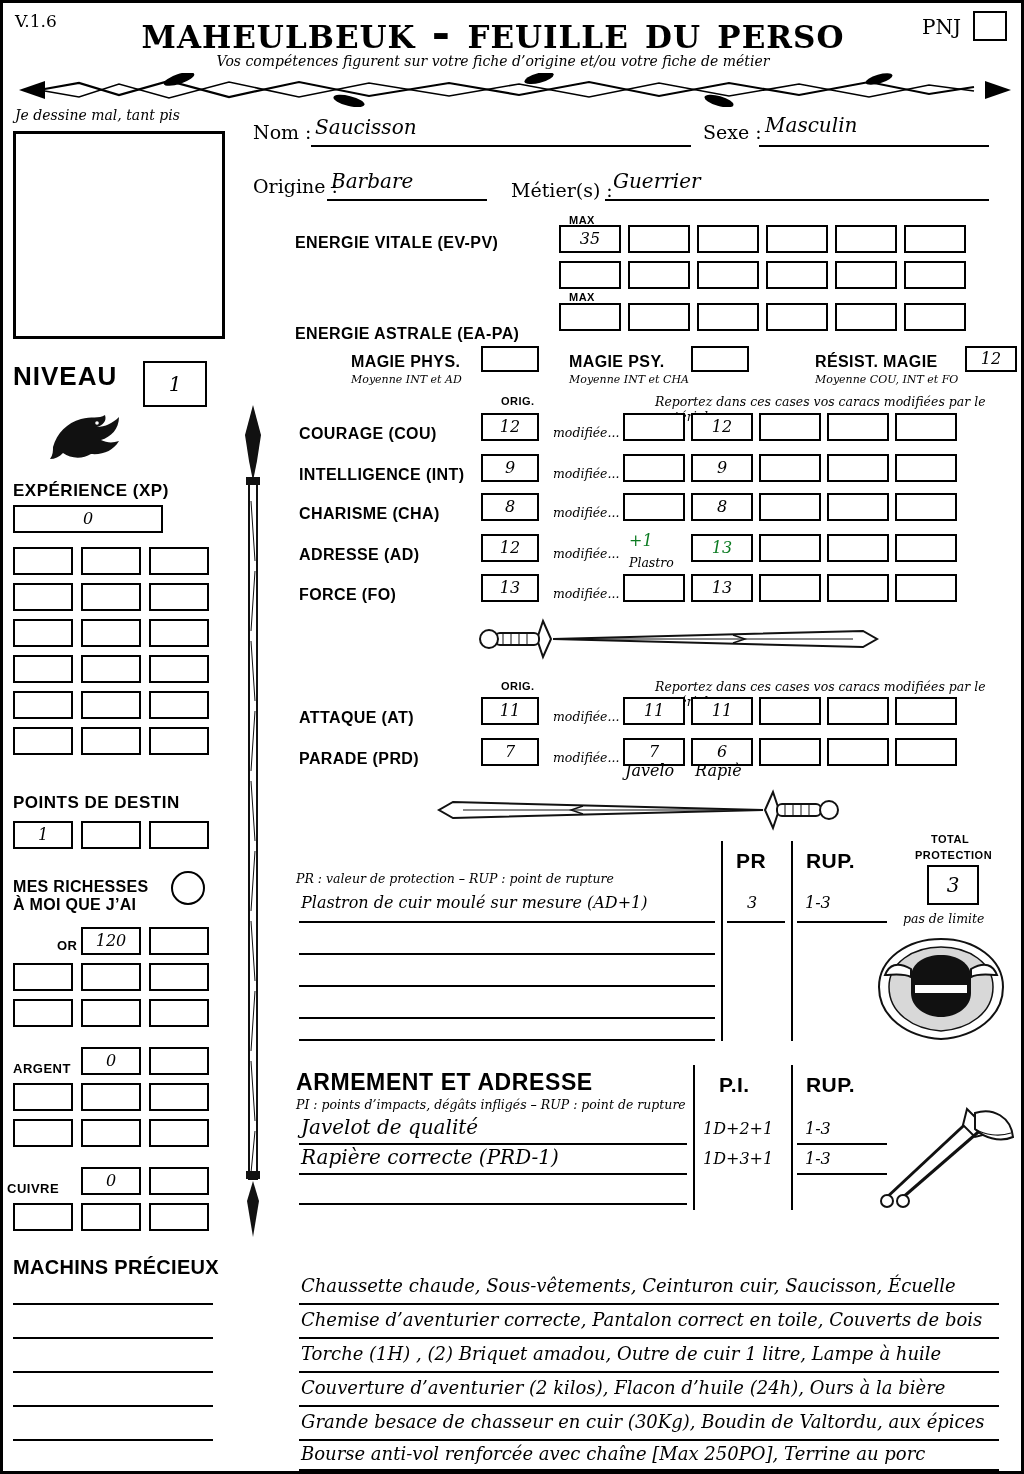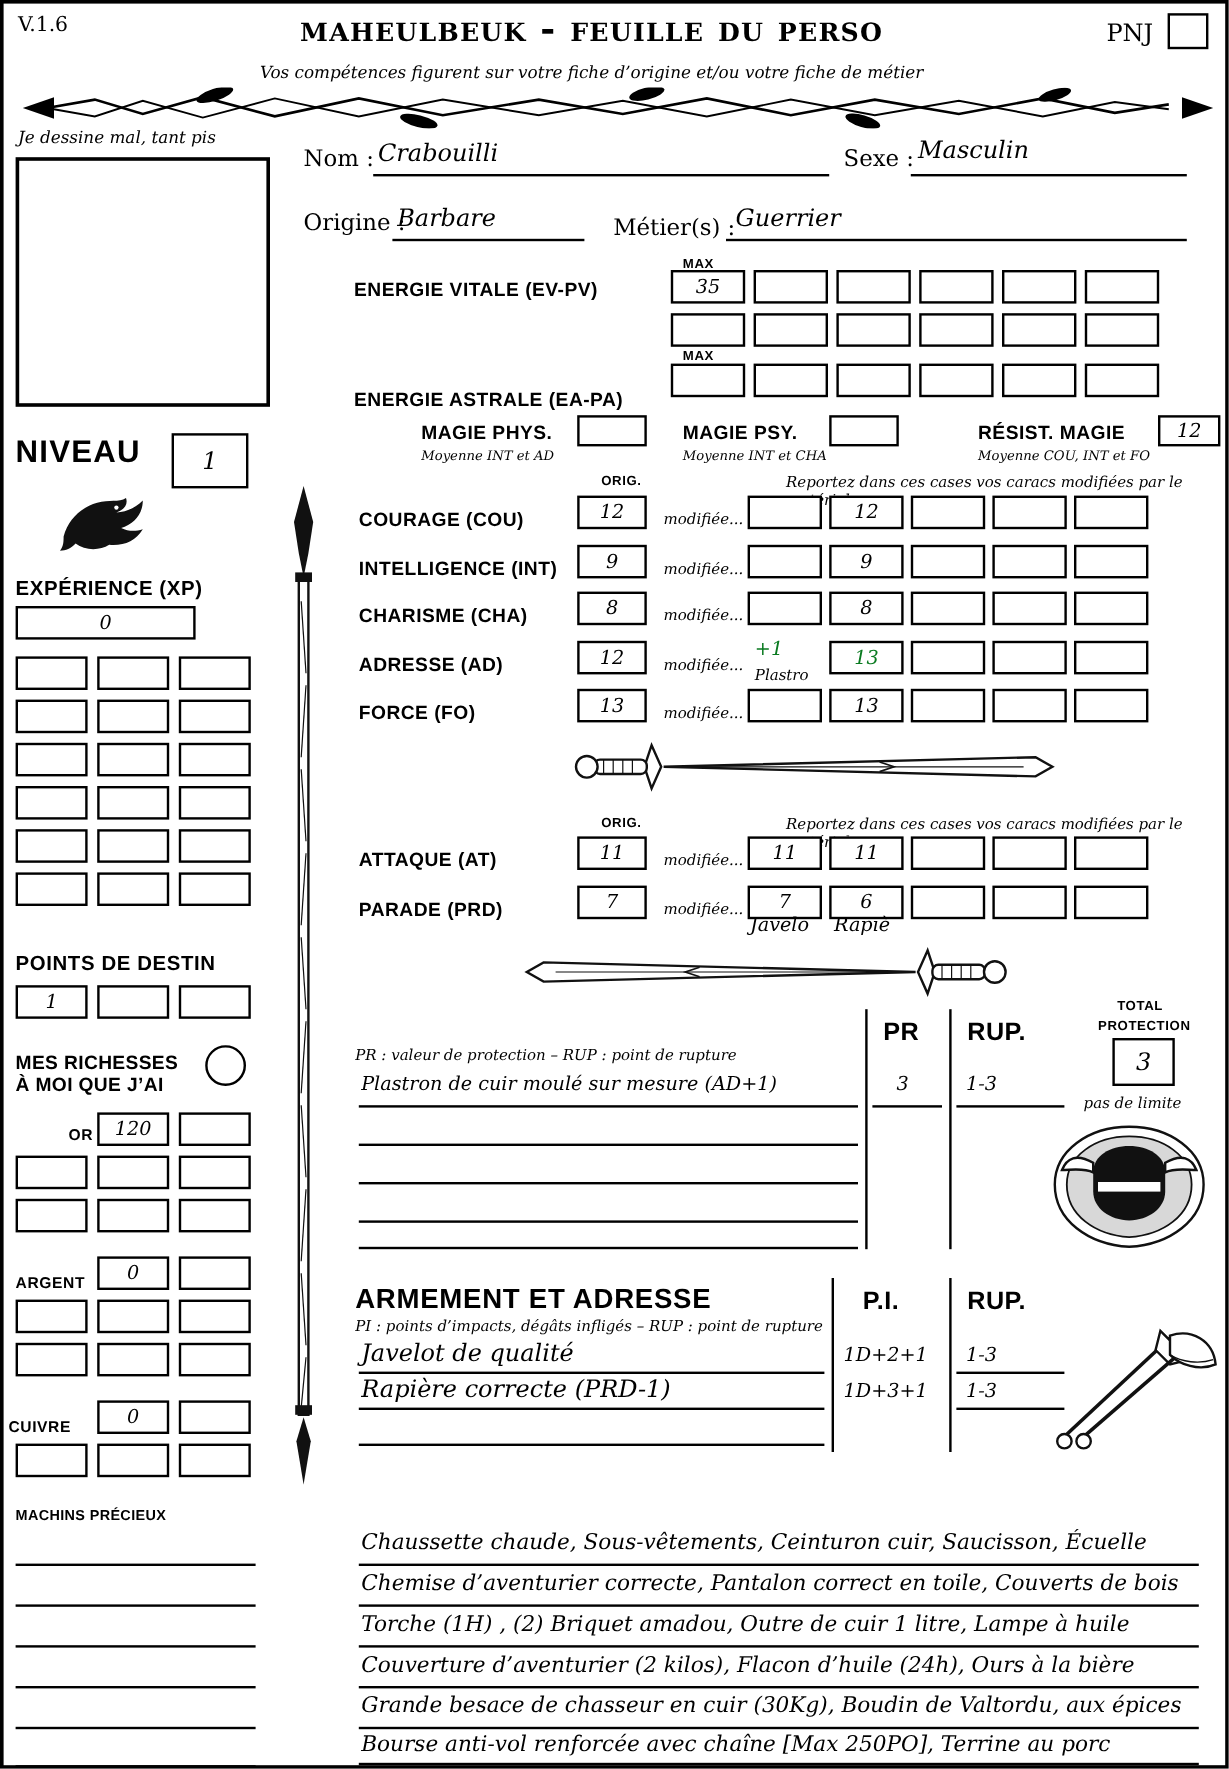--- a/index.html
+++ b/index.html
@@ -21,21 +21,21 @@
     line-height:1;
   }
   .hand.sm { font-size:16px; }
   .hand.green { color:#0a7a20; }
 
   
   .version { position:absolute; left:12px; top:8px; font-family:"DejaVu Serif",serif; font-size:17px; }
   .title {
     position:absolute; left:120px; top:4px; width:740px; text-align:center;
     font-family:"DejaVu Serif", serif;
-    font-size:30px; font-weight:bold; letter-spacing:1px;
+    font-size:44px; font-weight:bold; letter-spacing:1px;
     font-variant:small-caps;
   }
   .subtitle {
     position:absolute; left:120px; top:50px; width:740px; text-align:center;
     font-family:"DejaVu Serif", serif; font-style:italic; font-size:14px;
   }
   .pnj-label { position:absolute; right:60px; top:12px; font-family:"DejaVu Serif",serif; font-size:20px; }
   .pnj-box { position:absolute; right:14px; top:8px; width:34px; height:30px; border:2px solid #000; }
 
   .vine { position:absolute; left:16px; top:70px; width:992px; height:34px; }
@@ -45,21 +45,21 @@
   .portrait { position:absolute; left:10px; top:128px; width:212px; height:208px; border:3px solid #000; }
 
   .niveau-label { position:absolute; left:10px; top:358px; font-size:26px; font-weight:bold; letter-spacing:1px; }
   .niveau-box { position:absolute; left:140px; top:358px; width:64px; height:46px; border:2px solid #000; }
   .dragon { position:absolute; left:44px; top:404px; width:80px; height:56px; }
 
   .xp-label { position:absolute; left:10px; top:478px; font-size:17px; font-weight:bold; letter-spacing:.5px; }
   .destin-label { position:absolute; left:10px; top:790px; font-size:17px; font-weight:bold; letter-spacing:.5px; }
   .rich-label { position:absolute; left:10px; top:875px; font-size:16px; font-weight:bold; line-height:1.15; letter-spacing:.3px; }
   .coin { position:absolute; left:168px; top:868px; width:34px; height:34px; border-radius:50%; border:2px solid #000; }
-  .machins-label { position:absolute; left:10px; top:1253px; font-size:12px; font-weight:bold; letter-spacing:.3px; }
+  .machins-label { position:absolute; left:10px; top:1253px; font-size:20px; font-weight:bold; letter-spacing:.3px; }
 
   .bx { position:absolute; border:2px solid #000; background:#fff; }
   .bx > .v { position:absolute; left:0; right:0; top:50%; transform:translateY(-50%); text-align:center; }
 
   .cur-label { position:absolute; font-size:13px; font-weight:bold; letter-spacing:.5px; }
 
   .mline { position:absolute; border-bottom:2px solid #000; }
 
   
   .staff { position:absolute; left:232px; top:398px; width:36px; height:840px; }
@@ -222,21 +222,21 @@
         <line x1="16" y1="660" x2="20" y2="720"></line>
           <line x1="20" y1="730" x2="16" y2="772"></line>
       </g>
       <rect x="11" y="76" width="14" height="8" fill="#111"></rect>
       <rect x="11" y="770" width="14" height="8" fill="#111"></rect>
       <path d="M18 836 L24 800 L18 780 L12 800 Z" fill="#111"></path>
     </svg>
   </div>
 
   <div class="lbl" style="left:250px;top:118px;">Nom :</div>
-  <div class="hand" style="position:absolute;left:312px;top:114px;">Crabouilli</div>
+  <div class="hand" style="position:absolute;left:312px;top:114px;">Saucisson</div>
   <div class="uline" style="left:308px;top:142px;width:380px;"></div>
 
   <div class="lbl" style="left:700px;top:118px;">Sexe :</div>
   <div class="hand" style="position:absolute;left:762px;top:112px;">Masculin</div>
   <div class="uline" style="left:756px;top:142px;width:230px;"></div>
 
   <div class="lbl" style="left:250px;top:172px;">Origine :</div>
   <div class="hand" style="position:absolute;left:328px;top:168px;">Barbare</div>
   <div class="uline" style="left:324px;top:196px;width:160px;"></div>
 

